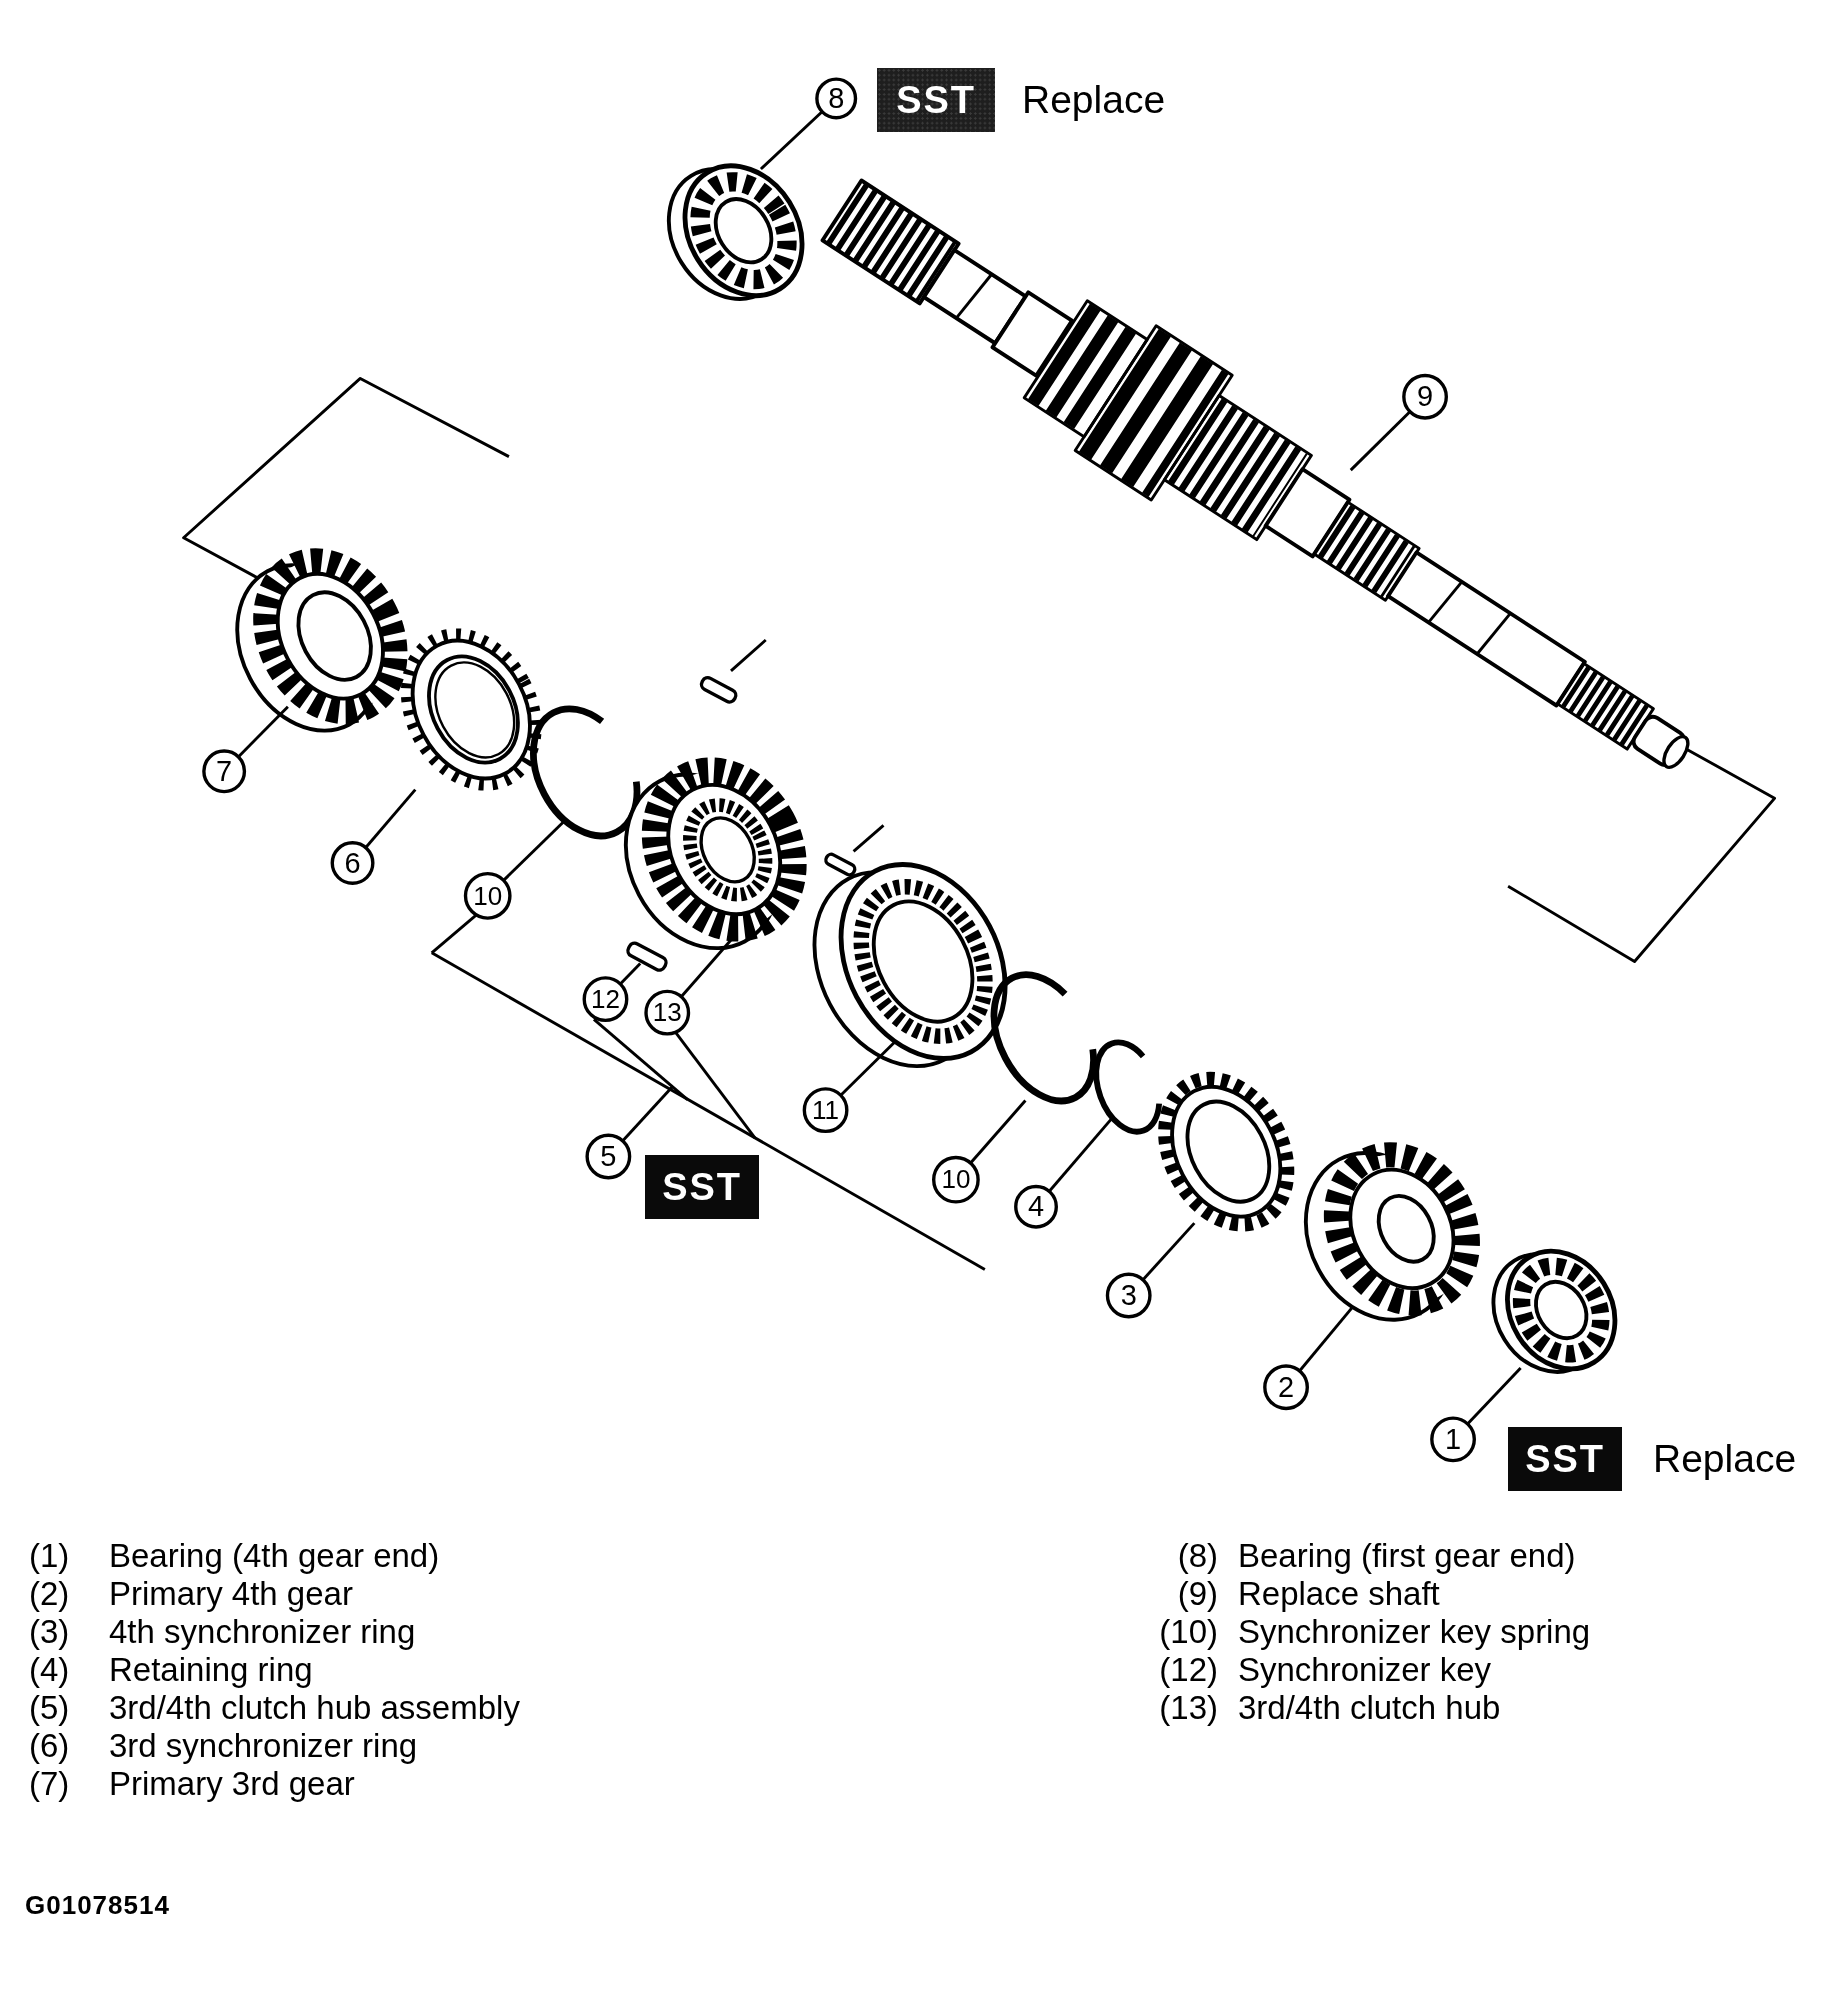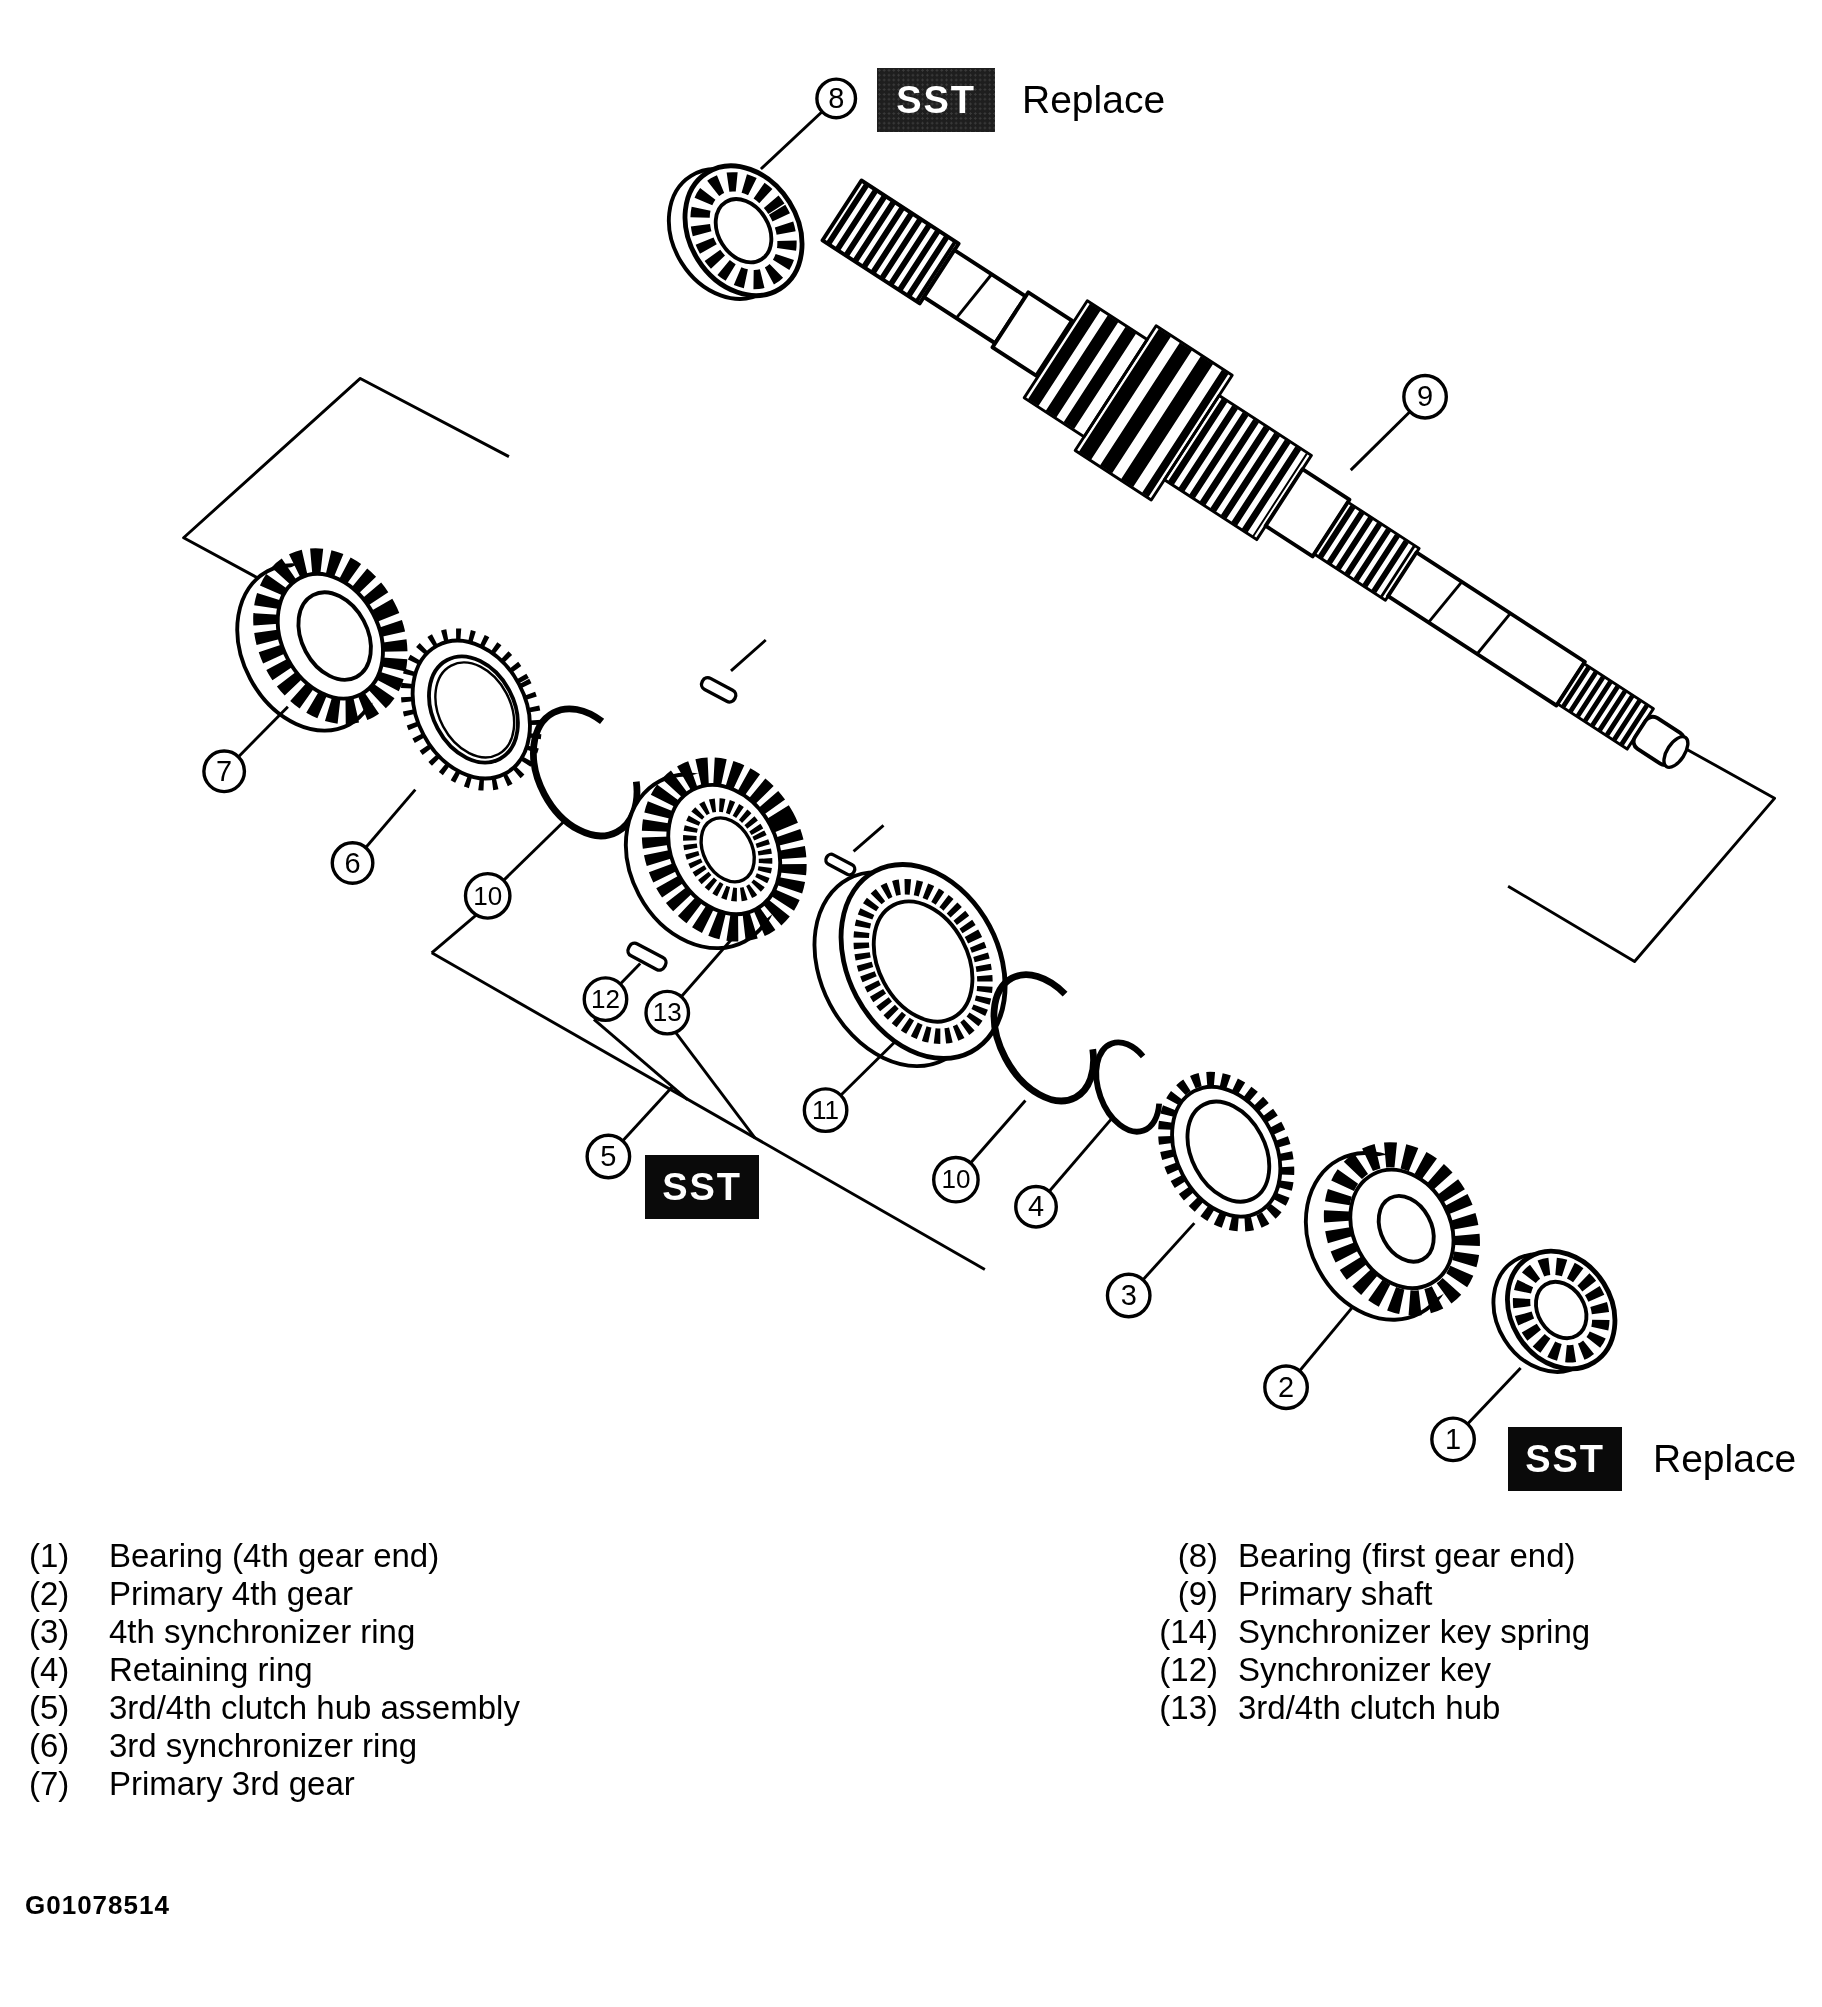--- a/index.html
+++ b/index.html
@@ -266,24 +266,24 @@
         <span class="legend-label">Primary 3rd gear</span>
       </div>
     </div>
   <div id="legend-right" class="legend-col right" style="left:1137px;top:1537px;">
       <div class="legend-row">
         <span class="legend-num">(8)</span>
         <span class="legend-label">Bearing (first gear end)</span>
       </div>
       <div class="legend-row">
         <span class="legend-num">(9)</span>
-        <span class="legend-label">Primary shaft</span>
-      </div>
-      <div class="legend-row">
-        <span class="legend-num">(14)</span>
+        <span class="legend-label">Replace shaft</span>
+      </div>
+      <div class="legend-row">
+        <span class="legend-num">(10)</span>
         <span class="legend-label">Synchronizer key spring</span>
       </div>
       <div class="legend-row">
         <span class="legend-num">(12)</span>
         <span class="legend-label">Synchronizer key</span>
       </div>
       <div class="legend-row">
         <span class="legend-num">(13)</span>
         <span class="legend-label">3rd/4th clutch hub</span>
       </div>

